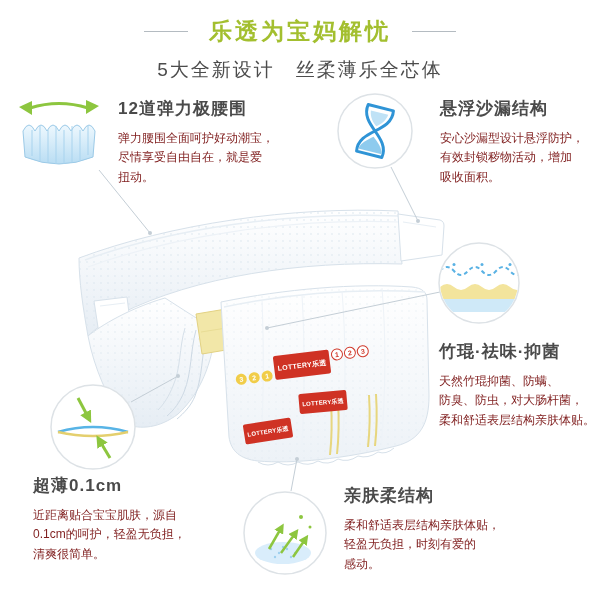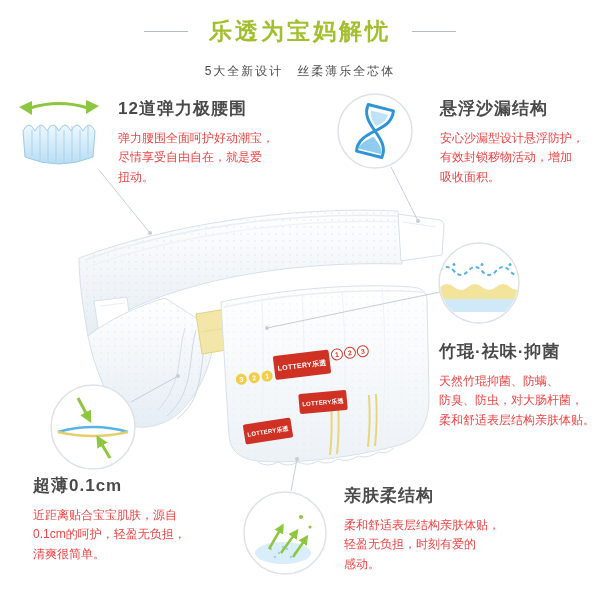--- a/index.html
+++ b/index.html
@@ -4,28 +4,28 @@
 <style>
   * { margin:0; padding:0; box-sizing:border-box; }
   html,body { width:600px; height:603px; }
   body { background:#ffffff; font-family:"Liberation Sans","DejaVu Sans",sans-serif; }
   .page { position:relative; width:600px; height:603px; background:#fff; overflow:hidden; }
 
   .hdr { position:absolute; top:16px; left:0; width:100%; text-align:center; z-index:3; }
   .title-row { display:flex; align-items:center; justify-content:center; gap:21px; }
   .rule { width:44px; height:1px; background:#b4bbc1; }
   .title { font-size:23px; font-weight:bold; color:#a3bf2f; letter-spacing:3px; }
-  .subtitle { margin-top:16px; font-size:12px; color:#4c4c4c; letter-spacing:2px; }
+  .subtitle { margin-top:10px; font-size:19px; color:#4c4c4c; letter-spacing:2px; }
 
   .stage { position:absolute; left:0; top:0; z-index:1; }
   .icon { position:absolute; z-index:2; }
 
   .ftext { position:absolute; z-index:3; }
   .ftext h2 { font-size:17px; font-weight:bold; color:#4a4a4a; letter-spacing:1px; }
-  .ftext p { margin-top:9px; font-size:12px; line-height:1.62; color:#ef4444; white-space:pre-line; }
+  .ftext p { margin-top:9px; font-size:12px; line-height:1.62; color:#7f1d1d; white-space:pre-line; }
   .f1 { left:118px; top:97px;  width:172px; }
   .f2 { left:440px; top:97px;  width:164px; }
   .f3 { left:439px; top:340px; width:180px; }
   .f4 { left:33px;  top:474px; width:184px; }
   .f5 { left:344px; top:484px; width:174px; }
 
   .bnum  { font-size:7px; font-weight:bold; fill:#ffffff; text-anchor:middle; }
   .bnumr { font-size:7px; font-weight:bold; fill:#d0392b; text-anchor:middle; }
   .blogo  { font-size:7px; font-weight:bold; fill:#ffffff; text-anchor:middle; letter-spacing:0.3px; }
   .blogo2 { font-size:6px; font-weight:bold; fill:#ffffff; text-anchor:middle; letter-spacing:0.2px; }

